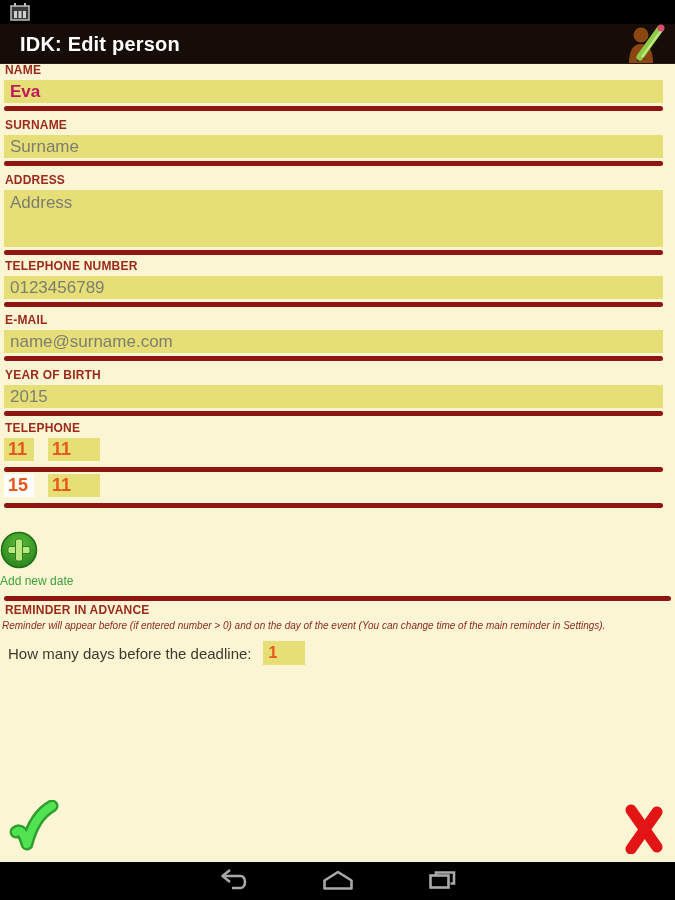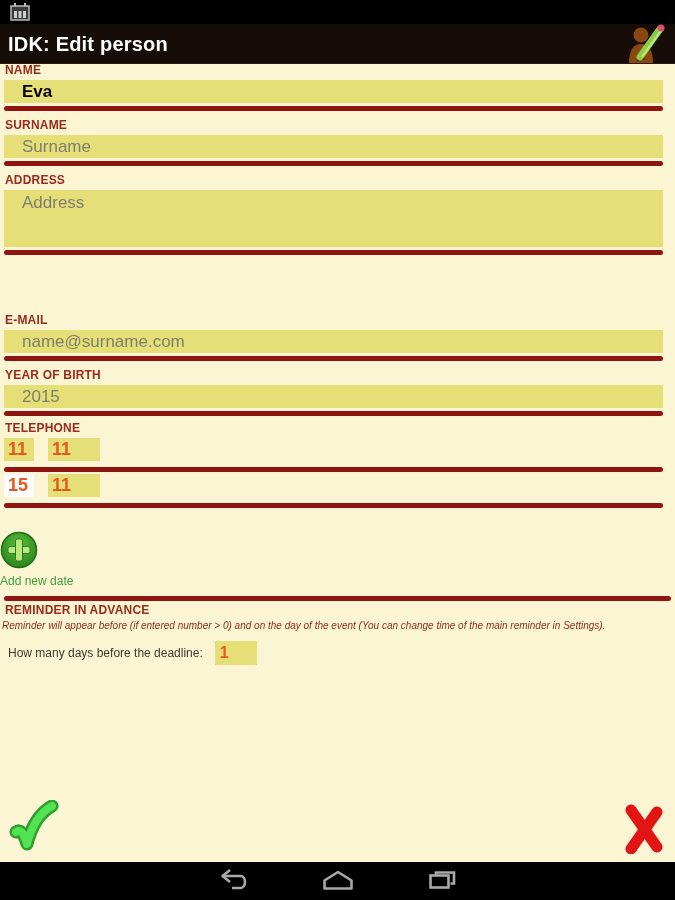--- a/index.html
+++ b/index.html
@@ -13,39 +13,39 @@
   .status-bar {
     position:absolute; top:0; left:0; right:0; height:24px; background:#000;
   }
   .status-app-icon { position:absolute; left:10px; top:3px; }
   
   .title-bar {
     position:absolute; top:24px; left:0; right:0; height:40px;
     background:#170D08; border-bottom:1px solid #2a1a10;
   }
   .title-bar .title {
-    position:absolute; left:8px; top:0; height:40px; line-height:40px;
+    position:absolute; left:20px; top:0; height:40px; line-height:40px;
     color:#fff; font-size:20px; font-weight:bold; letter-spacing:.2px;
   }
   .edit-person-btn {
     position:absolute; right:5px; top:0; width:48px; height:40px;
     display:flex; align-items:center; justify-content:center; cursor:pointer;
     background:transparent; border:none;
   }
   
   .field { position:absolute; left:0; right:8px; }
   .field-label {
     margin:0 0 3px 5px; height:13px; line-height:13px;
     font-size:12px; font-weight:bold; color:#9B291C; letter-spacing:.2px;
   }
   .tb, .ta {
     display:block; width:calc(100% - 8px); margin:0 4px;
     background:#E6DE76; border:none; outline:none;
     font-family:"Liberation Sans", sans-serif;
-    font-size:17px; color:#000000; font-weight:bold; padding:0 18px;
+    font-size:17px; color:#be185d; font-weight:bold; padding:0 6px;
   }
   .tb { height:23px; }
   .ta { height:57px; resize:none; padding-top:3px; }
   .tb::placeholder, .ta::placeholder { color:#7E7E70; opacity:1; font-weight:normal; }
   .underline {
     height:5px; margin:3px 4px 0; background:#8E1511; border-radius:3px;
   }
   .date-row { display:flex; gap:14px; margin:0 4px; }
   .date-input {
     height:23px; background:#E6DE76; border:none; outline:none;
@@ -60,21 +60,21 @@
   .add-block { position:absolute; top:531px; left:0; right:0; }
   .add-btn { background:none; border:none; cursor:pointer; display:inline-block; }
   .add-label { margin-top:1px; font-size:12px; color:#3D9E3D; }
   .full-line { position:absolute; left:4px; right:4px; top:596px; height:5px; background:#8E1511; border-radius:3px; }
   
   .reminder { position:absolute; top:604px; left:0; right:0; }
   .reminder-note {
     margin:2px 8px 0 2px; font-size:10px; font-style:italic; color:#8D2B1E;
   }
   .days-row { display:flex; align-items:center; margin:10px 0 0 8px; }
-  .days-prompt { font-size:12px; color:#3C3A2E; }
+  .days-prompt { font-size:15px; color:#3C3A2E; }
   .days-input {
     width:42px; height:24px; margin-left:12px;
     background:#E6DE76; border:none; outline:none;
     font-family:"Liberation Sans", sans-serif;
     font-size:16px; font-weight:bold; color:#E8581C; padding-left:5px;
   }
   
   .confirm-btn { position:absolute; left:8px; top:800px; background:none; border:none; cursor:pointer; }
   .cancel-btn  { position:absolute; right:9px; top:804px; background:none; border:none; cursor:pointer; }
   
@@ -129,20 +129,25 @@
     <textarea class="ta" placeholder="Address" style=""></textarea>
     <div class="underline"></div>
   </div>
 
   <div class="field" style="top:119px">
     <div class="field-label">SURNAME</div>
     <input class="tb" placeholder="Surname" style="">
     <div class="underline"></div>
   </div>
 
+  <div class="field" style="top:260px">
+    <div class="field-label">TELEPHONE NUMBER</div>
+    <input class="tb" placeholder="0123456789" style="">
+    <div class="underline"></div>
+  </div>
 
   <div class="field" style="top:314px">
     <div class="field-label">E-MAIL</div>
     <input class="tb" placeholder="name@surname.com" style="">
     <div class="underline"></div>
   </div>
 
   <div class="field" style="top:369px">
     <div class="field-label">YEAR OF BIRTH</div>
     <input class="tb" placeholder="2015" style="">

